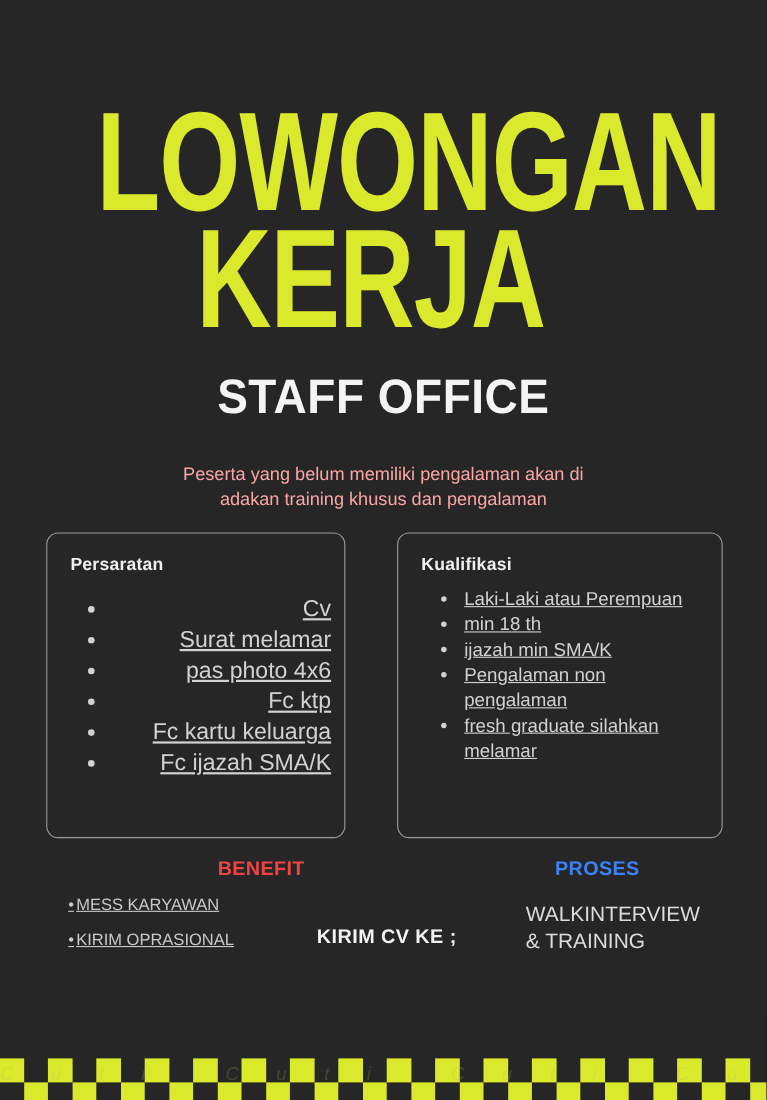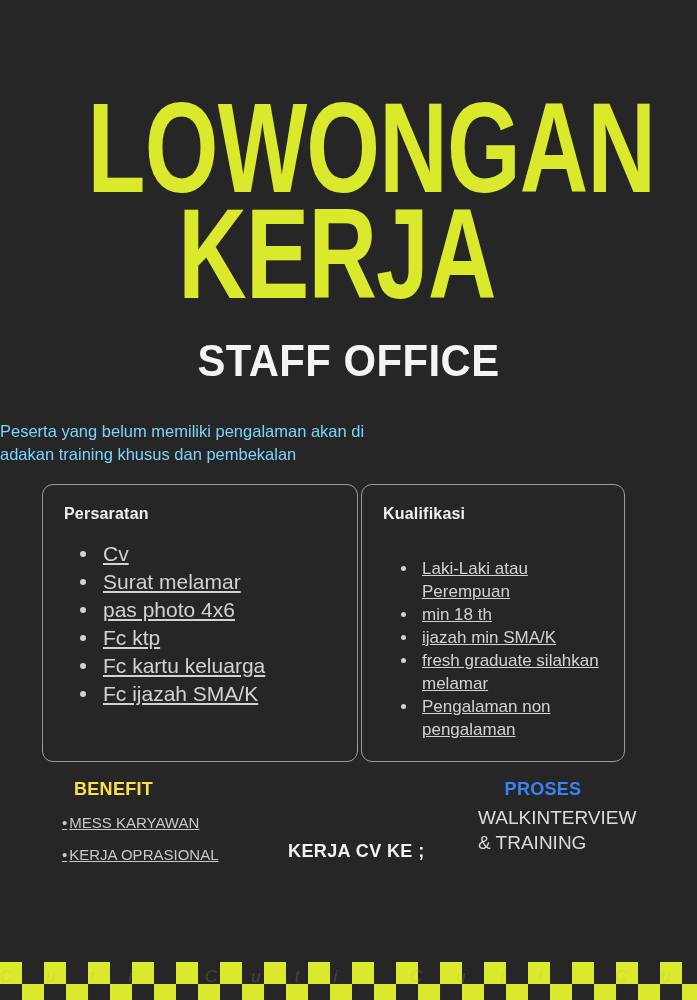--- a/index.html
+++ b/index.html
@@ -55,39 +55,39 @@
     letter-spacing: 0.5px;
     transform: scaleX(0.95);
   }
 
   
   .description {
     position: absolute;
     top: 420px;
     left: 0;
     width: 697px;
-    text-align: left;
-    color: #7dd3fc;
+    text-align: center;
+    color: #fca5a5;
     font-size: 16.5px;
     line-height: 23px;
     font-weight: 400;
   }
   .description span { display: block; }
 
   
   .box {
     position: absolute;
     top: 484px;
     height: 278px;
     border: 1px solid #9a9a9a;
     border-radius: 11px;
     box-sizing: border-box;
   }
-  .box-left  { left: 42px;  width: 316px; }
-  .box-right { left: 361px; width: 264px; }
+  .box-left  { left: 42px;  width: 272px; text-align: right; }
+  .box-right { left: 361px; width: 296px; }
 
   .box-heading {
     position: absolute;
     top: 20px;
     left: 21px;
     color: #efefef;
     font-weight: 700;
     font-size: 16px;
     letter-spacing: 0.2px;
   }
@@ -95,21 +95,21 @@
   .box-list {
     position: absolute;
     left: 22px;
     right: 12px;
     margin: 0;
     padding: 0;
     list-style: none;
     color: #d2d2d2;
   }
   .box-left .box-list  { top: 55px; }
-  .box-right .box-list { top: 72px; }
+  .box-right .box-list { top: 48px; }
 
   .box-list li {
     position: relative;
     padding-left: 38px;
     font-weight: 400;
     text-decoration: underline;
   }
   .box-left .box-list li {
     font-size: 21px;
     line-height: 28px;
@@ -140,25 +140,26 @@
   }
 
   
   .benefit {
     position: absolute;
     top: 779px;
     left: 62px;
     width: 215px;
   }
   .benefit-heading {
-    color: #fde047;
+    color: #ef4444;
     font-weight: 700;
     font-size: 18px;
     letter-spacing: 0.3px;
     margin-left: 12px;
+    text-align: right;
   }
   .benefit-list {
     margin: 0;
     padding: 0;
     list-style: none;
   }
   .benefit-list li {
     color: #c9c9c9;
     font-size: 15px;
     line-height: 18px;
@@ -193,21 +194,21 @@
     font-weight: 700;
     font-size: 18px;
     letter-spacing: 0.3px;
     text-align: center;
     width: 130px;
   }
   .proses-line {
     color: #dcdcdc;
     font-size: 19px;
     line-height: 25px;
-    margin-top: 5px;
+    margin-top: 19px;
     white-space: nowrap;
   }
   .proses-line.second { margin-top: 0; }
 
   
   .checker {
     position: absolute;
     left: 0;
     bottom: 0;
     width: 697px;
@@ -262,55 +263,55 @@
 
   <div class="title-block">
     <span class="title-line line1">LOWONGAN</span>
     <span class="title-line line2">KERJA</span>
   </div>
 
   <div class="position">STAFF OFFICE</div>
 
   <div class="description">
     <span>Peserta yang belum memiliki pengalaman akan di</span>
-    <span>adakan training khusus dan pembekalan</span>
+    <span>adakan training khusus dan pengalaman</span>
   </div>
 
   <div class="box box-left">
     <div class="box-heading">Persaratan</div>
     <ul class="box-list">
       <li>Cv</li>
       <li>Surat melamar</li>
       <li>pas photo 4x6</li>
       <li>Fc ktp</li>
       <li>Fc kartu keluarga</li>
       <li>Fc ijazah SMA/K</li>
     </ul>
   </div>
 
   <div class="box box-right">
     <div class="box-heading">Kualifikasi</div>
     <ul class="box-list">
       <li>Laki-Laki atau Perempuan</li>
       <li>min 18 th</li>
       <li>ijazah min SMA/K</li>
+      <li>Pengalaman non pengalaman</li>
       <li>fresh graduate silahkan melamar</li>
-      <li>Pengalaman non pengalaman</li>
     </ul>
   </div>
 
   <div class="benefit">
     <div class="benefit-heading">BENEFIT</div>
     <ul class="benefit-list">
       <li>MESS KARYAWAN</li>
-      <li>KERJA OPRASIONAL</li>
+      <li>KIRIM OPRASIONAL</li>
     </ul>
   </div>
 
-  <div class="kirim">KERJA CV KE ;</div>
+  <div class="kirim">KIRIM CV KE ;</div>
 
   <div class="proses">
     <div class="proses-heading">PROSES</div>
     <div class="proses-line">WALKINTERVIEW</div>
     <div class="proses-line second">&amp; TRAINING</div>
   </div>
 
   <div class="checker">
     <div class="checker-row top"></div>
     <div class="checker-row bottom"></div>

